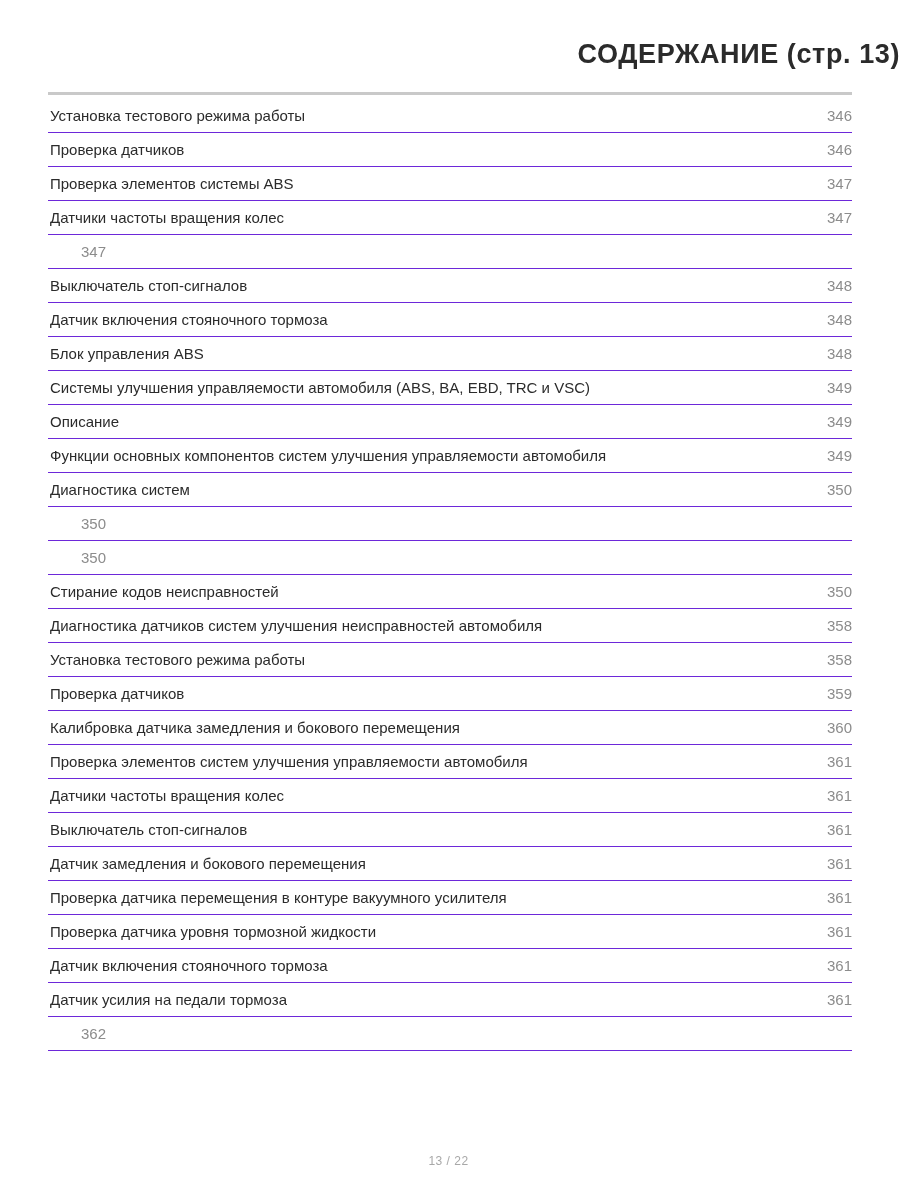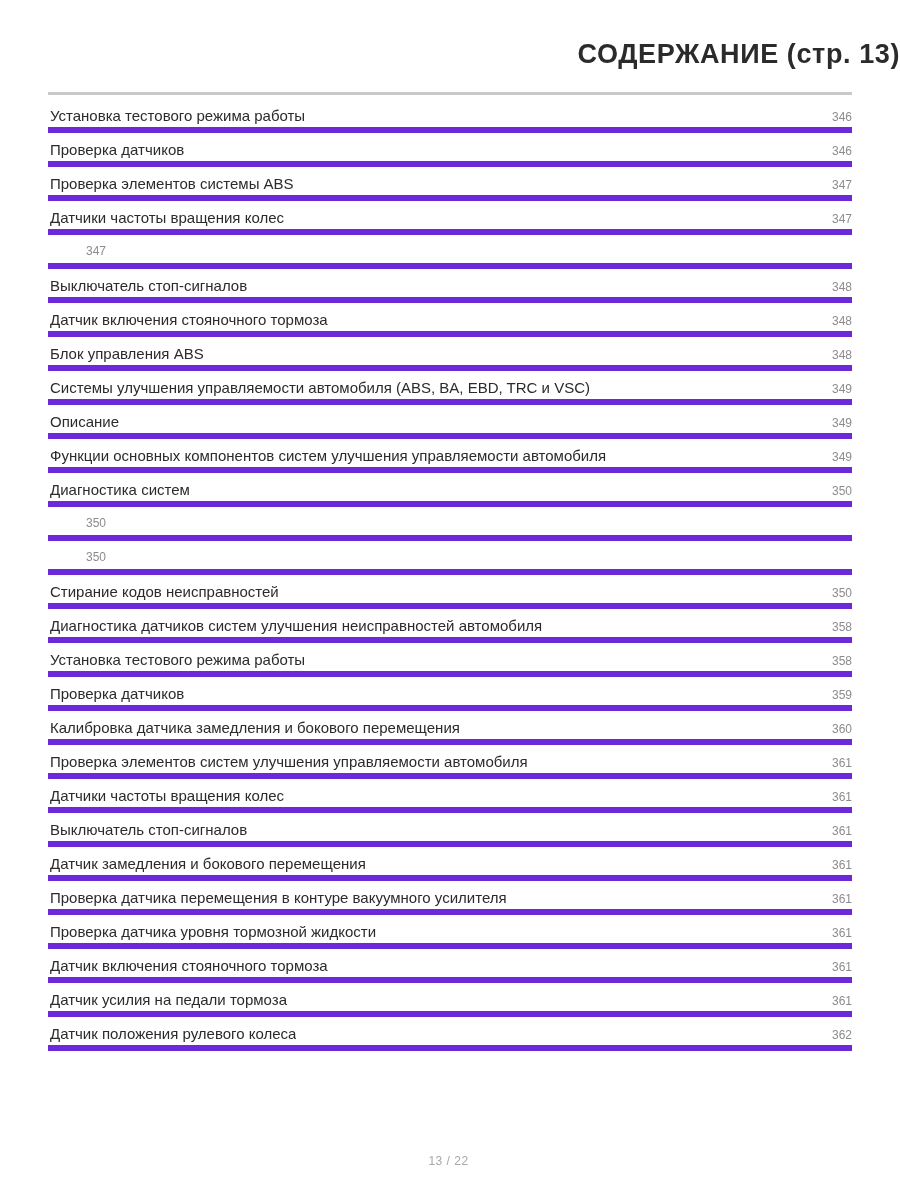--- a/index.html
+++ b/index.html
@@ -43,38 +43,38 @@
     margin: 0 48px;
     padding: 0;
     list-style: none;
     flex: 0 0 auto;
     padding-top: 4px;
   }
   .toc-row {
     display: flex;
     align-items: baseline;
     justify-content: space-between;
-    border-bottom: 6px solid #6d28d9;
+    border-bottom: 1px solid #6d28d9;
     height: 34px;
     box-sizing: border-box;
   }
   .toc-row:first-child {
     border-top: none;
   }
   .toc-label {
     font-size: 15px;
     color: #2b2b2b;
     white-space: nowrap;
     overflow: hidden;
     text-overflow: ellipsis;
     padding-left: 2px;
     line-height: 33px;
   }
   .toc-page {
-    font-size: 12px;
+    font-size: 15px;
     color: #8c8c8c;
     flex: 0 0 auto;
     margin-left: 24px;
     text-align: right;
     min-width: 34px;
     line-height: 33px;
   }
   .footer {
     position: absolute;
     left: 0;
@@ -195,20 +195,19 @@
       </li>
       <li class="toc-row">
         <span class="toc-label">Датчик включения стояночного тормоза</span>
         <span class="toc-page">361</span>
       </li>
       <li class="toc-row">
         <span class="toc-label">Датчик усилия на педали тормоза</span>
         <span class="toc-page">361</span>
       </li>
       <li class="toc-row">
-        <span class="toc-label">Датчик положения рулевого колеса</span>
         <span class="toc-page">362</span>
       </li>
     </ul>
 
   <div class="footer">13 / 22</div>
 
 </div>
 
 </body></html>

